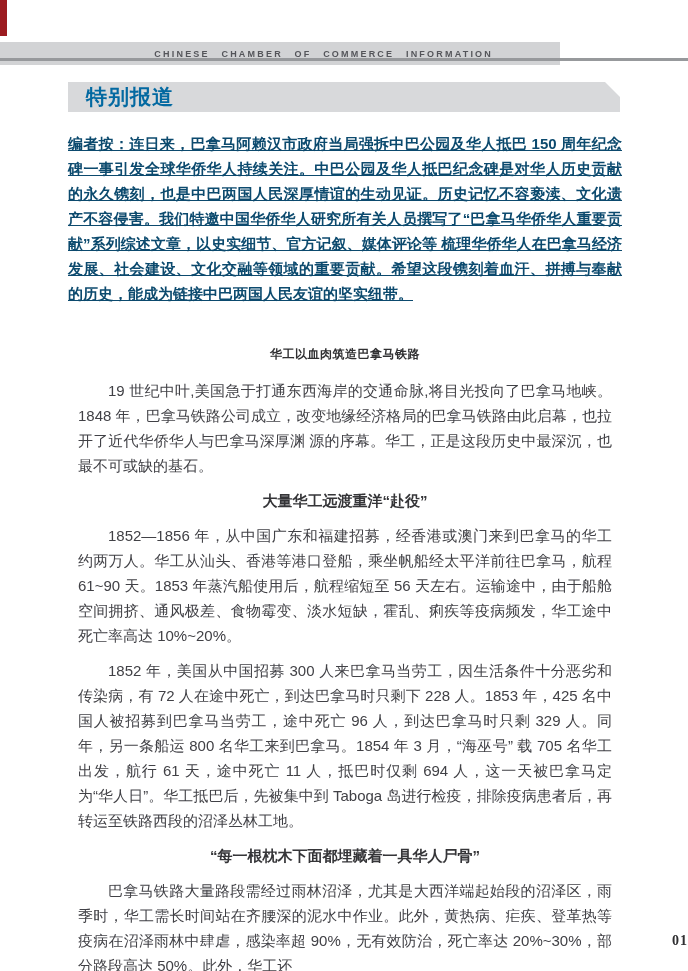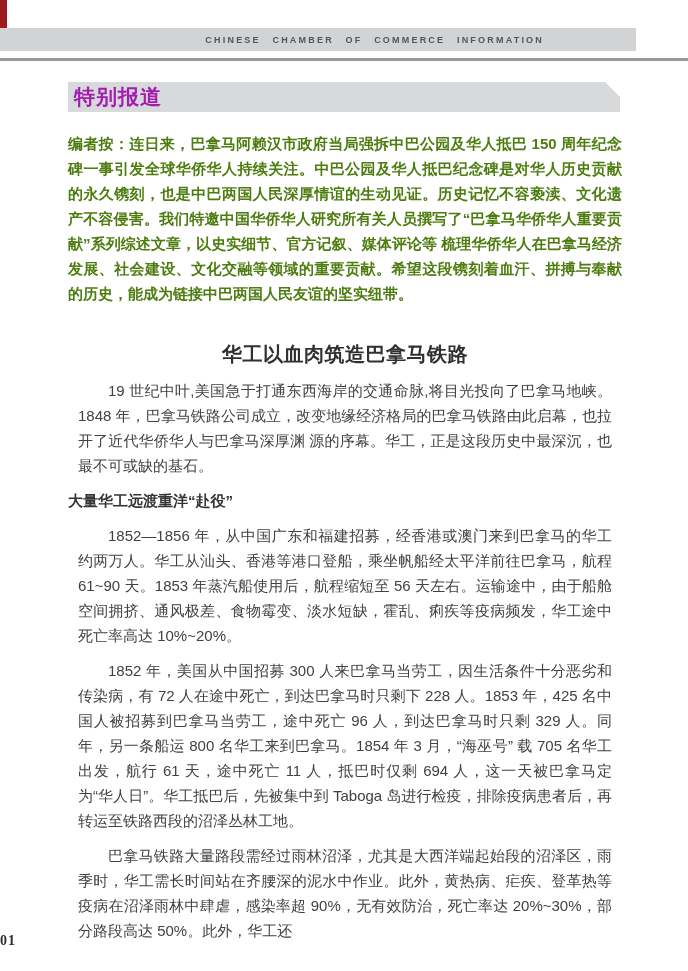--- a/index.html
+++ b/index.html
@@ -10,73 +10,74 @@
     overflow:hidden;
     font-family:"Liberation Sans","DejaVu Sans",sans-serif;
     -webkit-font-smoothing:antialiased;
   }
   .red-corner{
     position:absolute;left:0;top:0;
     width:7px;height:36px;
     background:#9c1b20;
   }
   .header-band{
-    position:absolute;left:0;top:28px;
-    width:636px;height:23px;
+    position:absolute;left:0;top:42px;
+    width:560px;height:23px;
     background:#d2d3d5;
     display:flex;align-items:center;justify-content:flex-end;
-    box-sizing:border-box;padding-right:92px;
+    box-sizing:border-box;padding-right:67px;
   }
   .header-band .band-text{
     font-size:9px;font-weight:bold;color:#54555a;
     letter-spacing:2.2px;word-spacing:7px;
   }
   .header-rule{
     position:absolute;left:0;top:58px;
     width:688px;height:3px;background:#97999c;
   }
   .section-strip{
     position:absolute;left:68px;top:82px;
     width:552px;height:30px;
     background:#d8d9db;
     clip-path:polygon(0 0,calc(100% - 15px) 0,100% 15px,100% 100%,0 100%);
     display:flex;align-items:center;
   }
   .section-strip .section-label{
     font-family:"Liberation Serif","DejaVu Serif",serif;
-    font-size:21px;font-weight:bold;color:#a21caf;
-    padding-left:6px;letter-spacing:1px;
+    font-size:21px;font-weight:bold;color:#0369a1;
+    padding-left:18px;letter-spacing:1px;
   }
   .content{
     position:absolute;left:68px;top:131px;
     width:554px;
     color:#414146;
     font-size:15px;line-height:25px;
     text-align:justify;
   }
   .editor-note{
-    font-weight:bold;color:#4d7c0f;
+    font-weight:bold;color:#0c4a6e;
     margin:0;
+    text-decoration:underline;
   }
   .article-title{
     margin:34px 0 10px 0;
     text-align:center;
-    font-size:20px;font-weight:bold;color:#303032;
+    font-size:12px;font-weight:bold;color:#303032;
     line-height:28px;letter-spacing:0.5px;
   }
   p.body-para{
     margin:10px;text-indent:2em;
   }
   p.sub-heading{
-    margin:0;font-weight:bold;color:#353538;
+    margin:0;text-align:center;font-weight:bold;color:#353538;
     text-indent:0;
   }
   .page-footer{
     position:absolute;left:0;top:931px;width:688px;
-    text-align:left;
+    text-align:right;
   }
   .page-number{
     font-family:"Liberation Serif","DejaVu Serif",serif;
     font-size:14px;font-weight:bold;color:#2f2f31;letter-spacing:1px;
   }
 </style>
 </head>
 <body>
 
 <div class="red-corner"></div>
@@ -92,18 +93,19 @@
 
 <div class="content">
   <p class="editor-note">编者按：连日来，巴拿马阿赖汉市政府当局强拆中巴公园及华人抵巴 150 周年纪念碑一事引发全球华侨华人持续关注。中巴公园及华人抵巴纪念碑是对华人历史贡献的永久镌刻，也是中巴两国人民深厚情谊的生动见证。历史记忆不容亵渎、文化遗产不容侵害。我们特邀中国华侨华人研究所有关人员撰写了“巴拿马华侨华人重要贡献”系列综述文章，以史实细节、官方记叙、媒体评论等 梳理华侨华人在巴拿马经济发展、社会建设、文化交融等领域的重要贡献。希望这段镌刻着血汗、拼搏与奉献的历史，能成为链接中巴两国人民友谊的坚实纽带。</p>
 
   <div class="article-title">华工以血肉筑造巴拿马铁路</div>
 
   <p class="body-para">19 世纪中叶,美国急于打通东西海岸的交通命脉,将目光投向了巴拿马地峡。1848 年，巴拿马铁路公司成立，改变地缘经济格局的巴拿马铁路由此启幕，也拉开了近代华侨华人与巴拿马深厚渊 源的序幕。华工，正是这段历史中最深沉，也最不可或缺的基石。</p>
   <p class="sub-heading">大量华工远渡重洋“赴役”</p>
   <p class="body-para">1852—1856 年，从中国广东和福建招募，经香港或澳门来到巴拿马的华工约两万人。华工从汕头、香港等港口登船，乘坐帆船经太平洋前往巴拿马，航程 61~90 天。1853 年蒸汽船使用后，航程缩短至 56 天左右。运输途中，由于船舱空间拥挤、通风极差、食物霉变、淡水短缺，霍乱、痢疾等疫病频发，华工途中死亡率高达 10%~20%。</p>
   <p class="body-para">1852 年，美国从中国招募 300 人来巴拿马当劳工，因生活条件十分恶劣和传染病，有 72 人在途中死亡，到达巴拿马时只剩下 228 人。1853 年，425 名中国人被招募到巴拿马当劳工，途中死亡 96 人，到达巴拿马时只剩 329 人。同年，另一条船运 800 名华工来到巴拿马。1854 年 3 月，“海巫号” 载 705 名华工出发，航行 61 天，途中死亡 11 人，抵巴时仅剩 694 人，这一天被巴拿马定为“华人日”。华工抵巴后，先被集中到 Taboga 岛进行检疫，排除疫病患者后，再转运至铁路西段的沼泽丛林工地。</p>
+  <p class="sub-heading">“每一根枕木下面都埋藏着一具华人尸骨”</p>
   <p class="body-para">巴拿马铁路大量路段需经过雨林沼泽，尤其是大西洋端起始段的沼泽区，雨季时，华工需长时间站在齐腰深的泥水中作业。此外，黄热病、疟疾、登革热等疫病在沼泽雨林中肆虐，感染率超 90%，无有效防治，死亡率达 20%~30%，部分路段高达 50%。此外，华工还</p>
 </div>
 
 <div class="page-footer">
   <span class="page-number">01</span>
 </div>
 
 </body></html>

